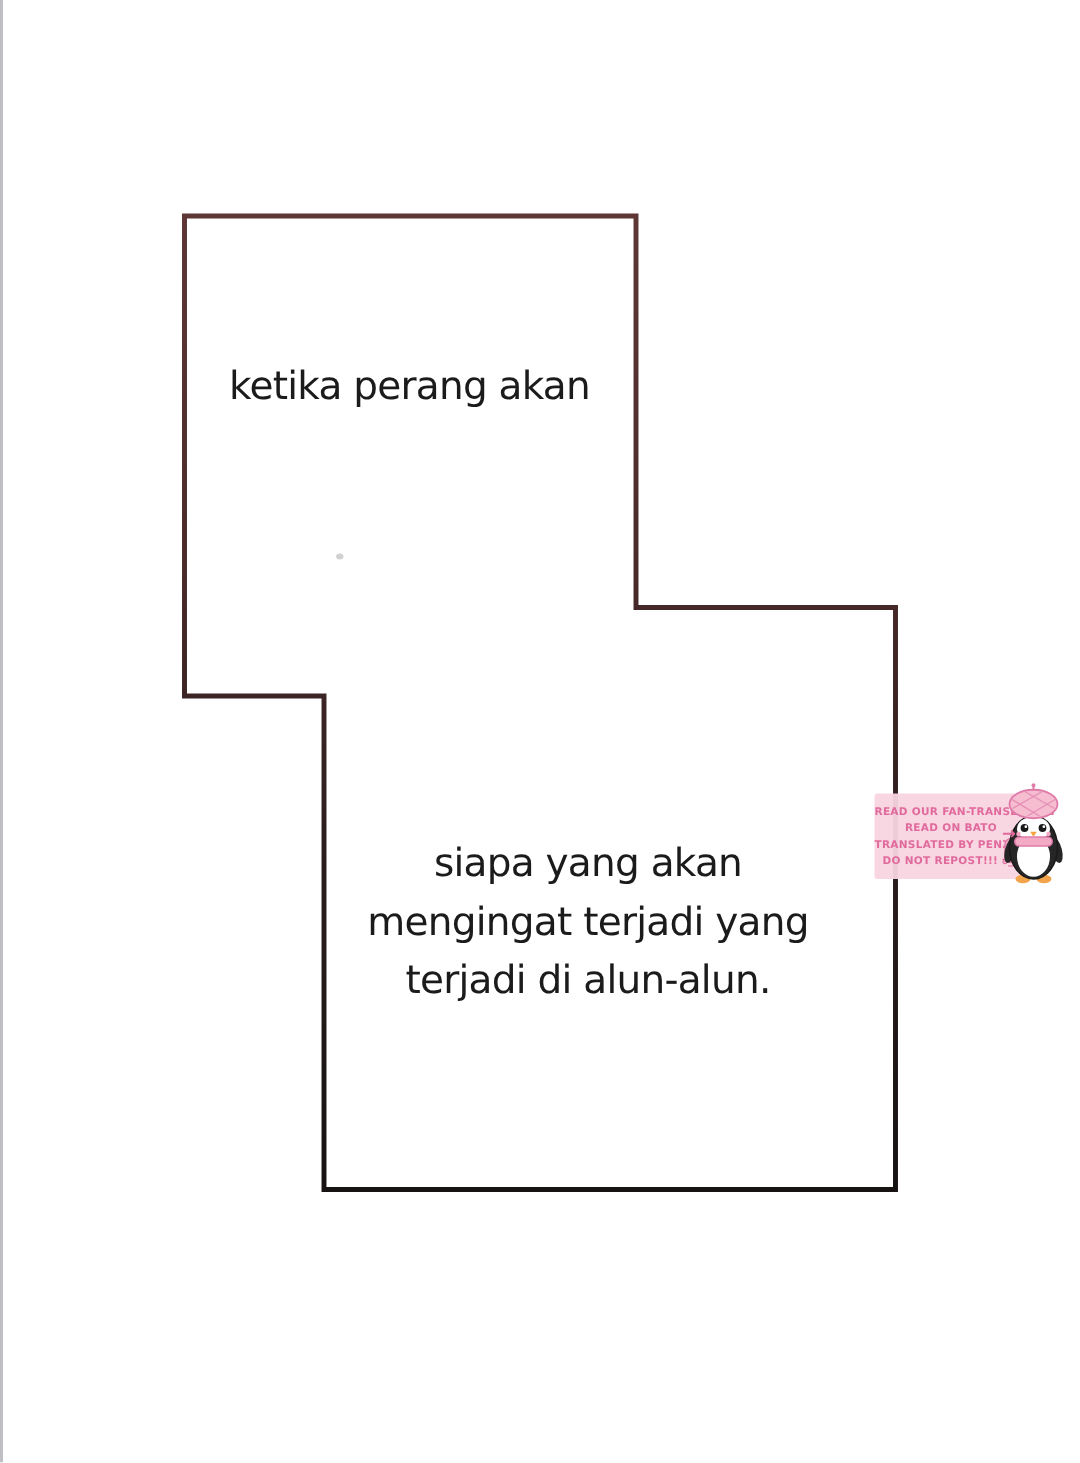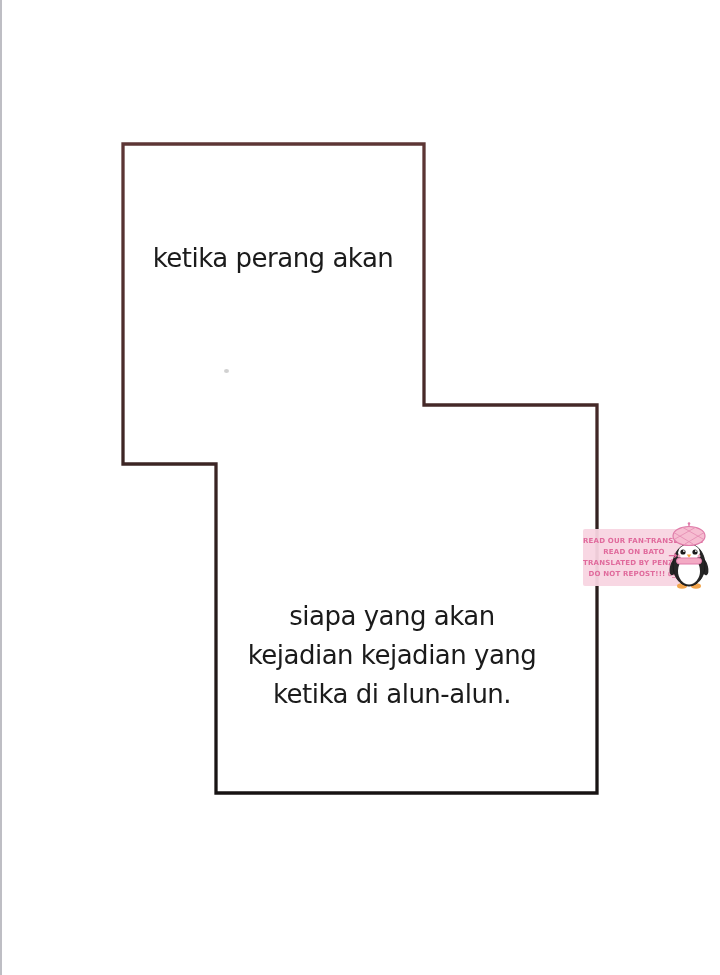--- a/index.html
+++ b/index.html
@@ -22,21 +22,21 @@
 
   .caption {
     position: absolute;
     color: #1b1b1b;
     font-size: 26px;
     letter-spacing: -0.5px;
     text-align: center;
     font-weight: normal;
   }
   .caption-top  { left: 123px; top: 238px; width: 300px; line-height: 41px; }
-  .caption-bottom { left: 212px; top: 557px; width: 360px; line-height: 39px; margin-top: 40px; }
+  .caption-bottom { left: 212px; top: 557px; width: 360px; line-height: 39px; }
 
   .ink-speck {
     position: absolute; left: 224px; top: 369px;
     width: 5px; height: 4px; border-radius: 50%;
     background: #c9c9c9; opacity: 0.85;
   }
 
   .watermark-box {
     position: absolute; left: 583px; top: 529px;
     width: 102px; height: 57px;
@@ -80,22 +80,22 @@
   </svg>
 
   <div class="caption caption-top">
     <div>ketika perang akan</div>
   </div>
 
   <div class="ink-speck"></div>
 
   <div class="caption caption-bottom">
     <div>siapa yang akan</div>
-    <div>kejadian kejadian yang</div>
-    <div>ketika di alun-alun.</div>
+    <div>mengingat terjadi yang</div>
+    <div>terjadi di alun-alun.</div>
   </div>
 
   <div class="watermark-box">
     <div>READ OUR FAN-TRANSLATION</div>
     <div>READ ON BATO</div>
     <div>TRANSLATED BY PENZACAFE</div>
     <div>DO NOT REPOST!!! ಠ_ಠ</div>
   </div>
 
   <div class="watermark-arrow">→</div>

